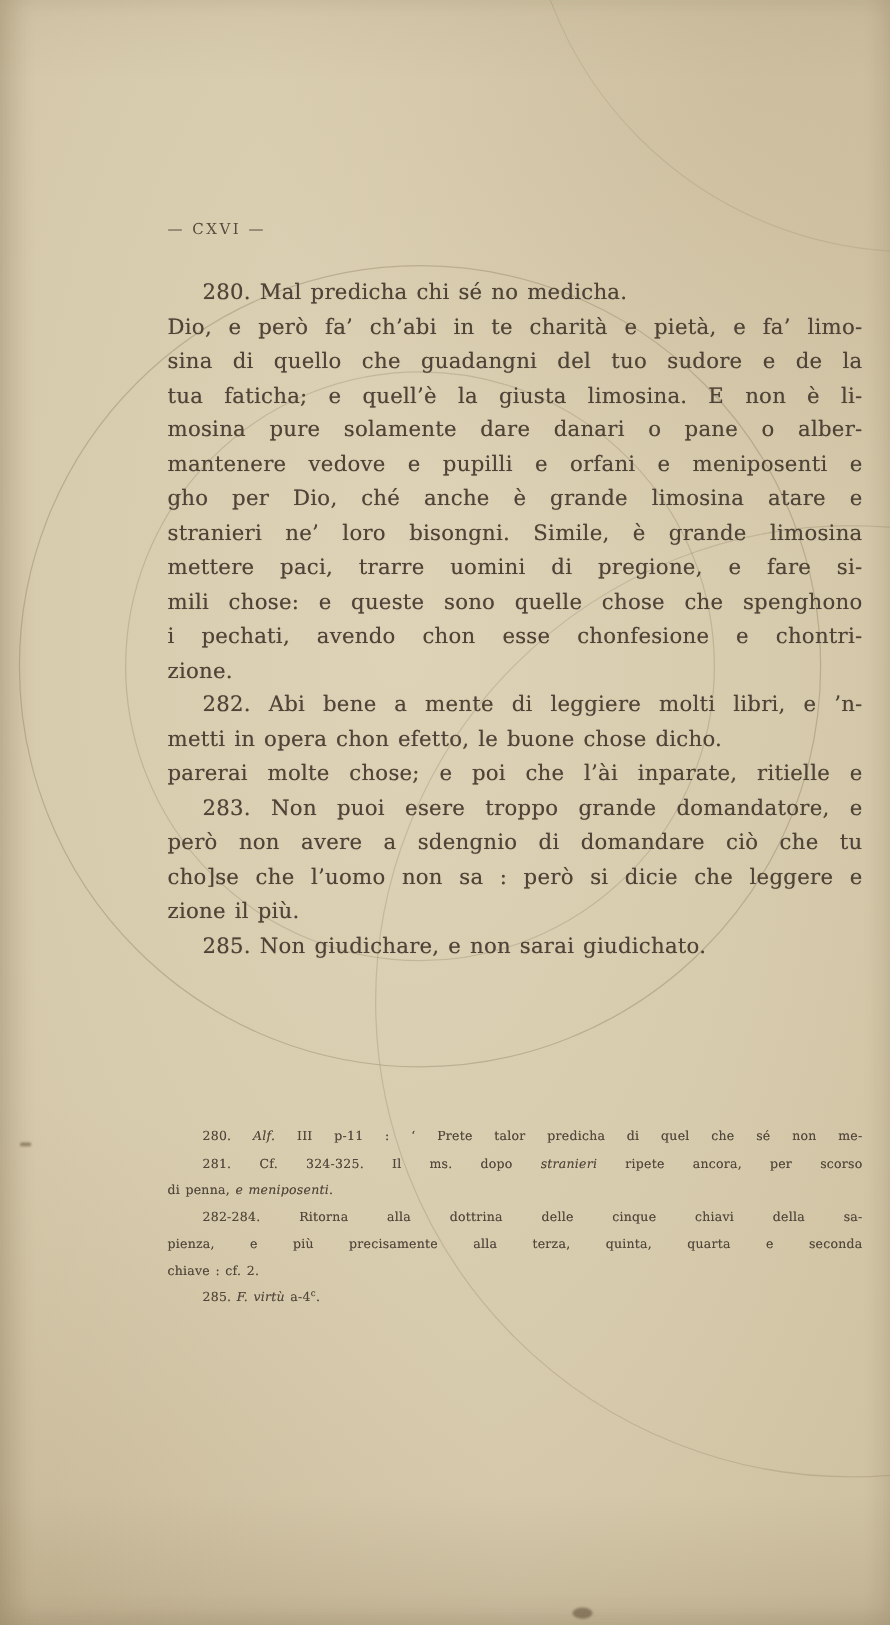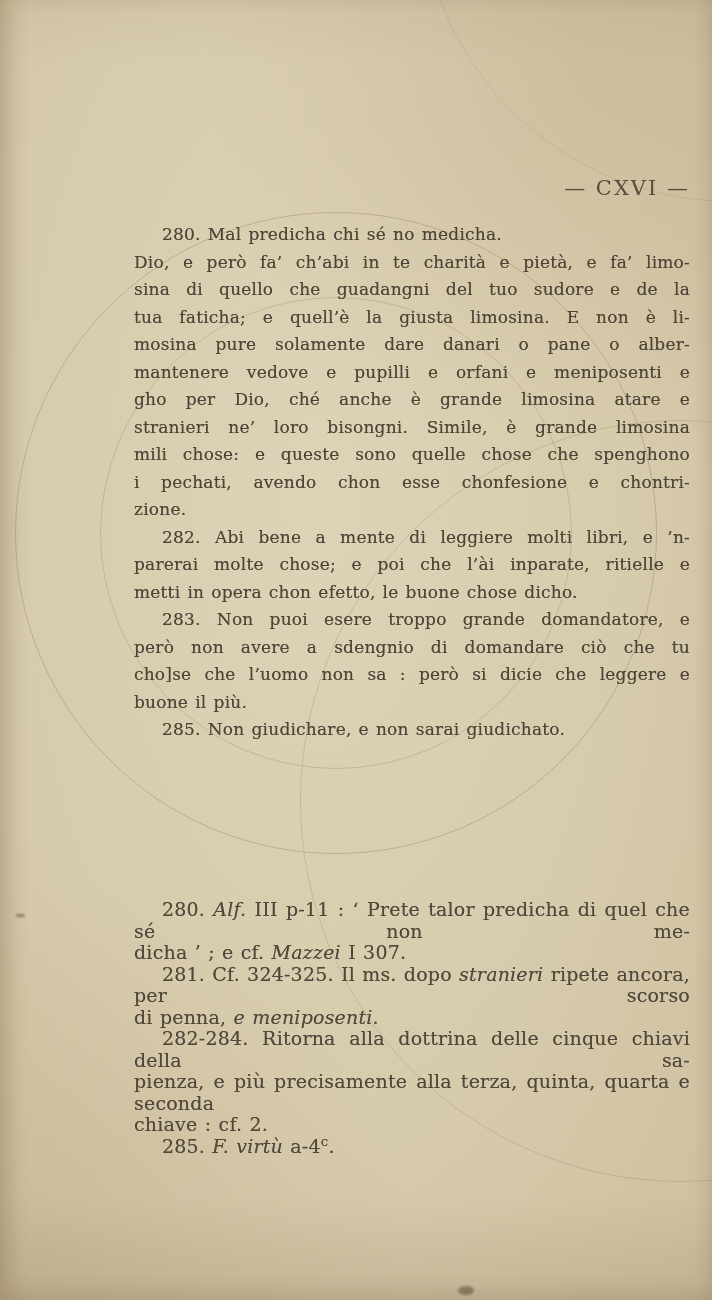--- a/index.html
+++ b/index.html
@@ -28,32 +28,32 @@
   .stamp.c1{left:15px;top:212px;width:640px;height:640px;}
   .stamp.c2{left:100px;top:297px;width:470px;height:470px;border-color:rgba(108,92,64,0.22);}
   .stamp.c3{left:300px;top:420px;width:760px;height:760px;border-color:rgba(108,92,64,0.20);}
   .stamp.c4{left:420px;top:-420px;width:620px;height:620px;border-color:rgba(108,92,64,0.14);}
   .speck{position:absolute;background:rgba(70,52,28,0.45);border-radius:50%;filter:blur(1px);}
   .speck.s1{left:458px;top:1286px;width:16px;height:9px;}
   .speck.s2{left:16px;top:914px;width:9px;height:3px;border-radius:2px;}
 
   .header{
     position:absolute;left:134px;top:176px;width:556px;
-    text-align:right;font-size:21px;letter-spacing:2px;
+    text-align:left;font-size:12px;letter-spacing:2px;
     color:#574d3e;
   }
   .maintext{
     position:absolute;left:134px;top:221px;width:556px;
     font-size:17px;line-height:27.5px;
     color:#4e4336;letter-spacing:0.2px;word-spacing:1.5px;
     text-shadow:0 0 0.6px rgba(78,67,54,0.55);
   }
   .footnotes{
     position:absolute;left:134px;top:899px;width:556px;
-    font-size:19px;line-height:21.5px;
+    font-size:10px;line-height:21.5px;
     color:#50463a;letter-spacing:0.2px;word-spacing:1px;
     text-shadow:0 0 0.5px rgba(80,70,58,0.5);
   }
   .tline{white-space:normal;}
   .tline.indent{text-indent:28px;}
   .tline.just{text-align:justify;text-align-last:justify;}
   .it{font-style:italic;}
   sup{font-size:70%;line-height:0;}
 </style>
 </head>
@@ -71,36 +71,36 @@
 
   <div class="maintext" id="maintext">
       <div class="tline indent"><span>280. Mal predicha chi sé no medicha.</span></div>
       <div class="tline just"><span>Dio, e però fa’ ch’abi in te charità e pietà, e fa’ limo-</span></div>
       <div class="tline just"><span>sina di quello che guadangni del tuo sudore e de la</span></div>
       <div class="tline just"><span>tua faticha; e quell’è la giusta limosina. E non è li-</span></div>
       <div class="tline just"><span>mosina pure solamente dare danari o pane o alber-</span></div>
       <div class="tline just"><span>mantenere vedove e pupilli e orfani e meniposenti e</span></div>
       <div class="tline just"><span>gho per Dio, ché anche è grande limosina atare e</span></div>
       <div class="tline just"><span>stranieri ne’ loro bisongni. Simile, è grande limosina</span></div>
+      <div class="tline just"><span>mettere paci, trarre uomini di pregione, e fare si-</span></div>
       <div class="tline just"><span>mili chose: e queste sono quelle chose che spenghono</span></div>
       <div class="tline just"><span>i pechati, avendo chon esse chonfesione e chontri-</span></div>
       <div class="tline"><span>zione.</span></div>
       <div class="tline indent just"><span>282. Abi bene a mente di leggiere molti libri, e ’n-</span></div>
+      <div class="tline"><span>metti in opera chon efetto, le buone chose dicho.</span></div>
       <div class="tline just"><span>parerai molte chose; e poi che l’ài inparate, ritielle e</span></div>
-      <div class="tline"><span>metti in opera chon efetto, le buone chose dicho.</span></div>
       <div class="tline indent just"><span>283. Non puoi esere troppo grande domandatore, e</span></div>
       <div class="tline just"><span>però non avere a sdengnio di domandare ciò che tu</span></div>
       <div class="tline just"><span>cho]se che l’uomo non sa : però si dicie che leggere e</span></div>
-      <div class="tline"><span>buone il più.</span></div>
+      <div class="tline"><span>zione il più.</span></div>
       <div class="tline indent"><span>285. Non giudichare, e non sarai giudichato.</span></div>
     </div>
 
   <div class="footnotes" id="footnotes">
       <div class="tline indent just"><span>280. </span><span class="it">Alf.</span><span> III p-11 : ‘ Prete talor predicha di quel che sé non me-</span></div>
-      <div class="tline"><span>dicha ’ ; e cf. </span><span class="it">Mazzei</span><span> I 307.</span></div>
       <div class="tline indent just"><span>281. Cf. 324-325. Il ms. dopo </span><span class="it">stranieri</span><span> ripete ancora, per scorso</span></div>
       <div class="tline"><span>di penna, </span><span class="it">e meniposenti</span><span>.</span></div>
       <div class="tline indent just"><span>282-284. Ritorna alla dottrina delle cinque chiavi della sa-</span></div>
       <div class="tline just"><span>pienza, e più precisamente alla terza, quinta, quarta e seconda</span></div>
       <div class="tline"><span>chiave : cf. 2.</span></div>
       <div class="tline indent"><span>285. </span><span class="it">F. virtù</span><span> a-4</span><sup>c</sup><span>.</span></div>
     </div>
 </div>
 
 </body></html>

